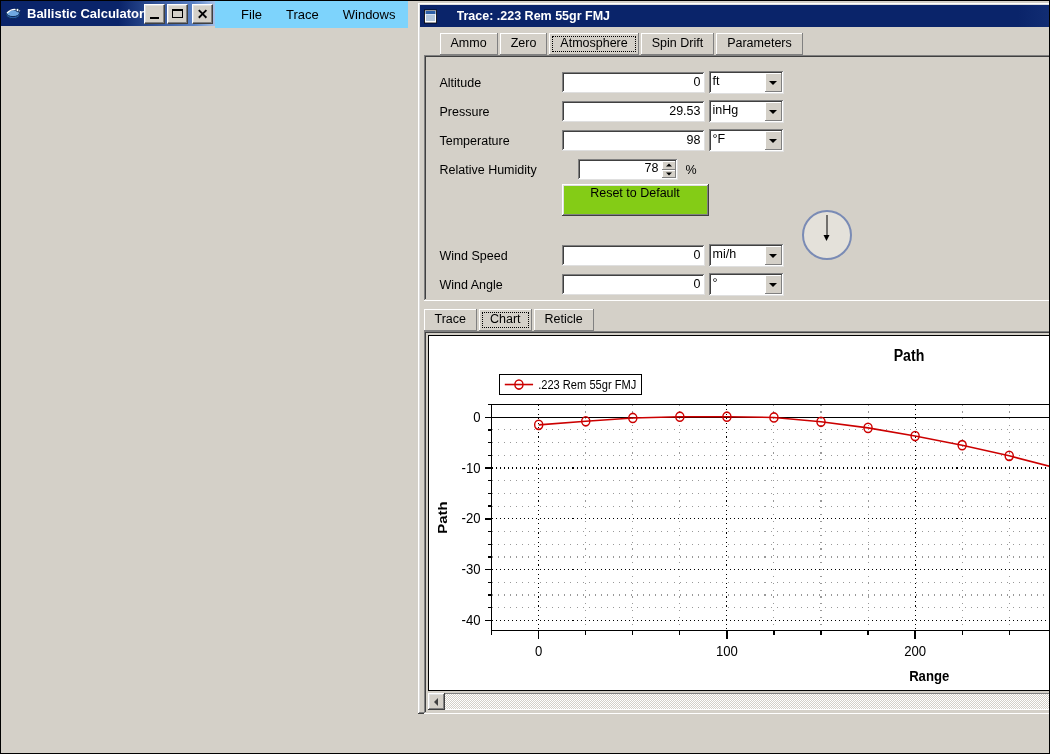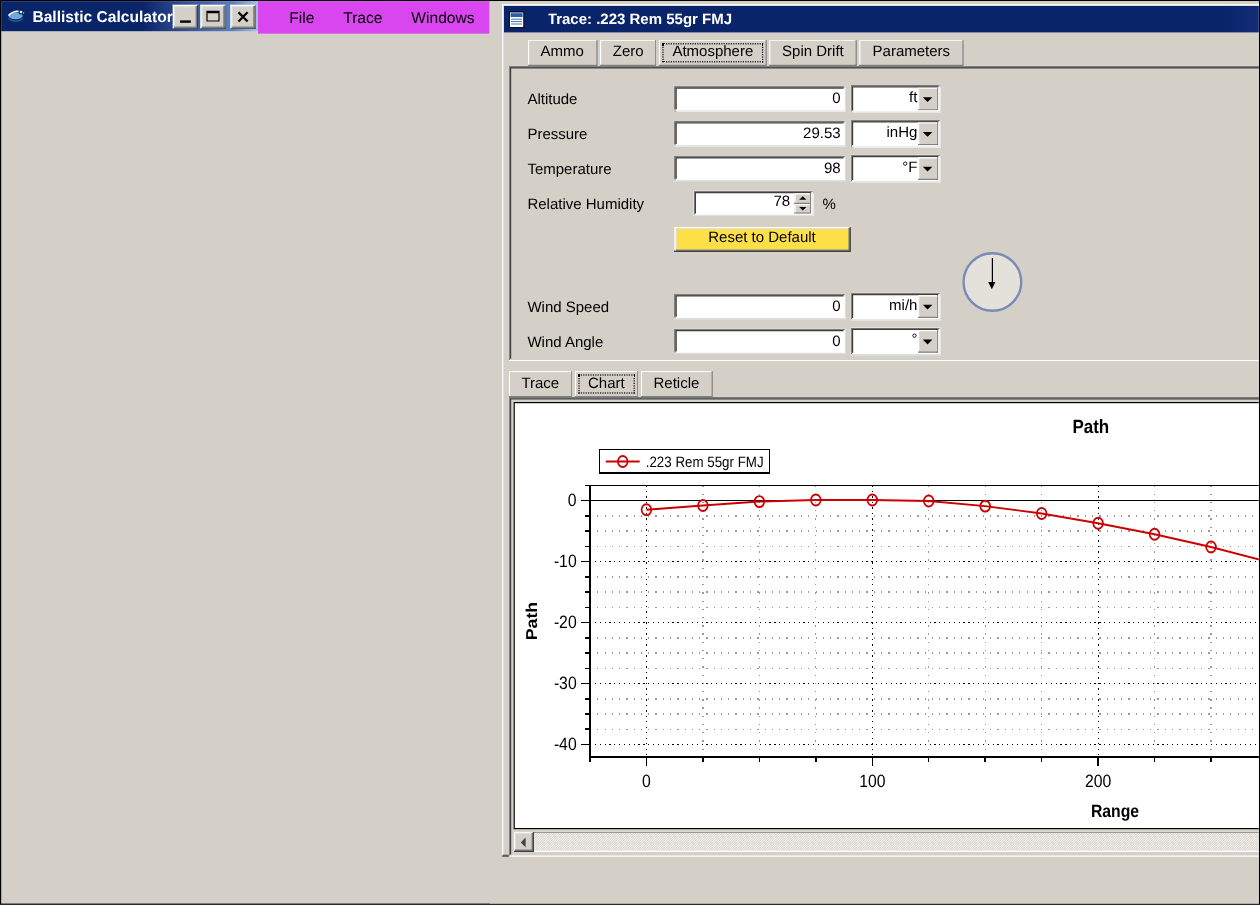--- a/index.html
+++ b/index.html
@@ -46,21 +46,21 @@
     box-sizing:border-box;
   }
   .winbtn.close{margin-left:2px;}
   .glyph-min{position:absolute;left:5px;bottom:4px;width:9px;height:2px;background:#000;}
   .glyph-max{position:absolute;left:4px;top:4px;width:11px;height:9px;border:1px solid #000;border-top-width:2px;box-sizing:border-box;}
   .glyph-close{position:absolute;left:0;top:0;right:0;bottom:0;
      display:flex;align-items:center;justify-content:center;font-size:14px;line-height:1;font-weight:bold;font-family:"Liberation Sans",sans-serif;}
   
   .menubar{
     height:27px;flex:0 0 27px;
-    background:#d946ef;
+    background:#7dd3fc;
     display:flex;align-items:center;
     padding-left:14px;
     font-size:13px;
   }
   .menuitem{padding:3px 12px;cursor:default;}
   
   .mdi{
     flex:1 1 auto;position:relative;
     background:#d4d0c8;
     padding:0 8px 8px 8px;
@@ -133,21 +133,21 @@
     text-align:right;padding:0 4px 0 2px;line-height:21px;font-size:12.5px;
     font-family:"Liberation Sans",sans-serif;
     overflow:hidden;white-space:nowrap;
   }
   .combo{
     width:75px;height:23px;margin-left:4px;box-sizing:border-box;
     background:#fff;display:flex;align-items:stretch;
     box-shadow:inset -1px -1px 0 #dfdfdf, inset 1px 1px 0 #808080,
                inset -2px -2px 0 #fff, inset 2px 2px 0 #404040;
   }
-  .combo .cval{flex:1 1 auto;line-height:21px;padding-left:4px;font-size:12.5px;overflow:hidden;white-space:nowrap;text-align:right;}
+  .combo .cval{flex:1 1 auto;line-height:21px;padding-left:4px;font-size:12.5px;overflow:hidden;white-space:nowrap;}
   .combo .cbtn{
     width:17px;flex:0 0 17px;background:#d4d0c8;margin:2px 2px 2px 0;
     box-shadow:inset -1px -1px 0 #808080, inset 1px 1px 0 #fff;
     position:relative;
   }
   .combo .cbtn::after{
     content:"";position:absolute;left:50%;top:50%;
     transform:translate(-50%,-50%);
     border-left:4px solid transparent;border-right:4px solid transparent;
     border-top:4px solid #000;
@@ -163,22 +163,22 @@
   .spin-btns div{
     flex:1 1 50%;background:#d4d0c8;position:relative;
     box-shadow:inset -1px -1px 0 #808080, inset 1px 1px 0 #fff;
   }
   .spin-up::after{content:"";position:absolute;left:50%;top:50%;transform:translate(-50%,-50%);
     border-left:3px solid transparent;border-right:3px solid transparent;border-bottom:3px solid #000;}
   .spin-dn::after{content:"";position:absolute;left:50%;top:50%;transform:translate(-50%,-50%);
     border-left:3px solid transparent;border-right:3px solid transparent;border-top:3px solid #000;}
   .unit{margin-left:8px;font-size:12.5px;}
   .btn{
-    height:21px;line-height:19px;text-align:center;
-    background:#fde047;font-size:12.5px;cursor:default;box-sizing:border-box;
+    height:32px;line-height:19px;text-align:center;
+    background:#84cc16;font-size:12.5px;cursor:default;box-sizing:border-box;
     box-shadow:inset -1px -1px 0 #404040, inset 1px 1px 0 #fff,
                inset -2px -2px 0 #808080, inset 2px 2px 0 #dfdfdf;
   }
   .dial{
     width:50px;height:50px;border-radius:50%;
     background:#e4e1da;border:2px solid #7a8bb5;
     position:relative;box-sizing:border-box;
   }
   .dial .needle{
     position:absolute;left:50%;top:3px;width:1px;height:21px;background:#000;

